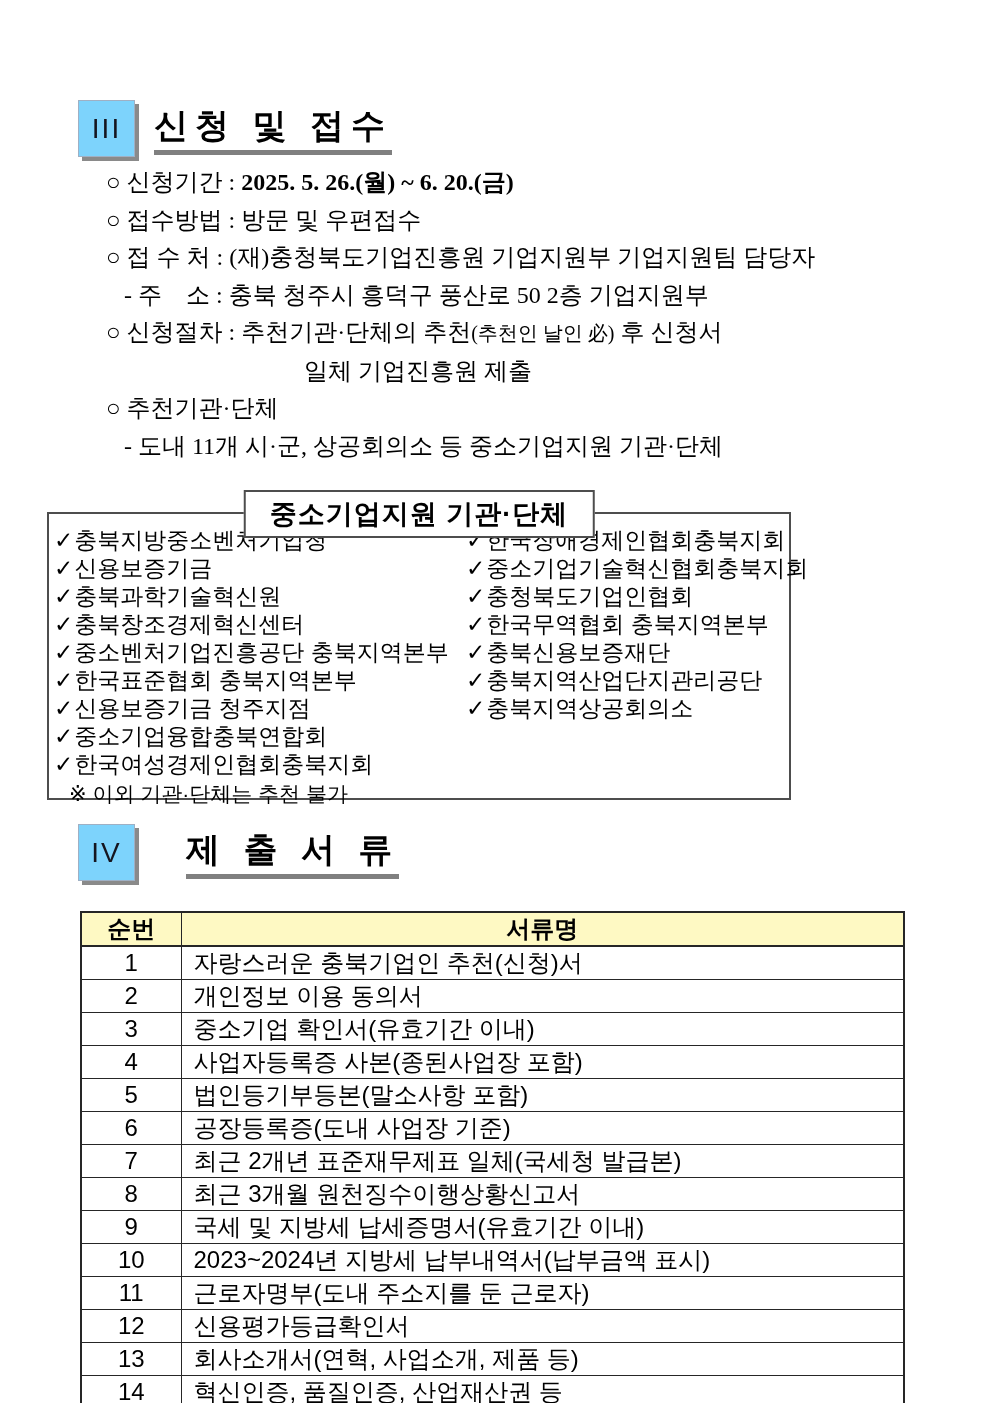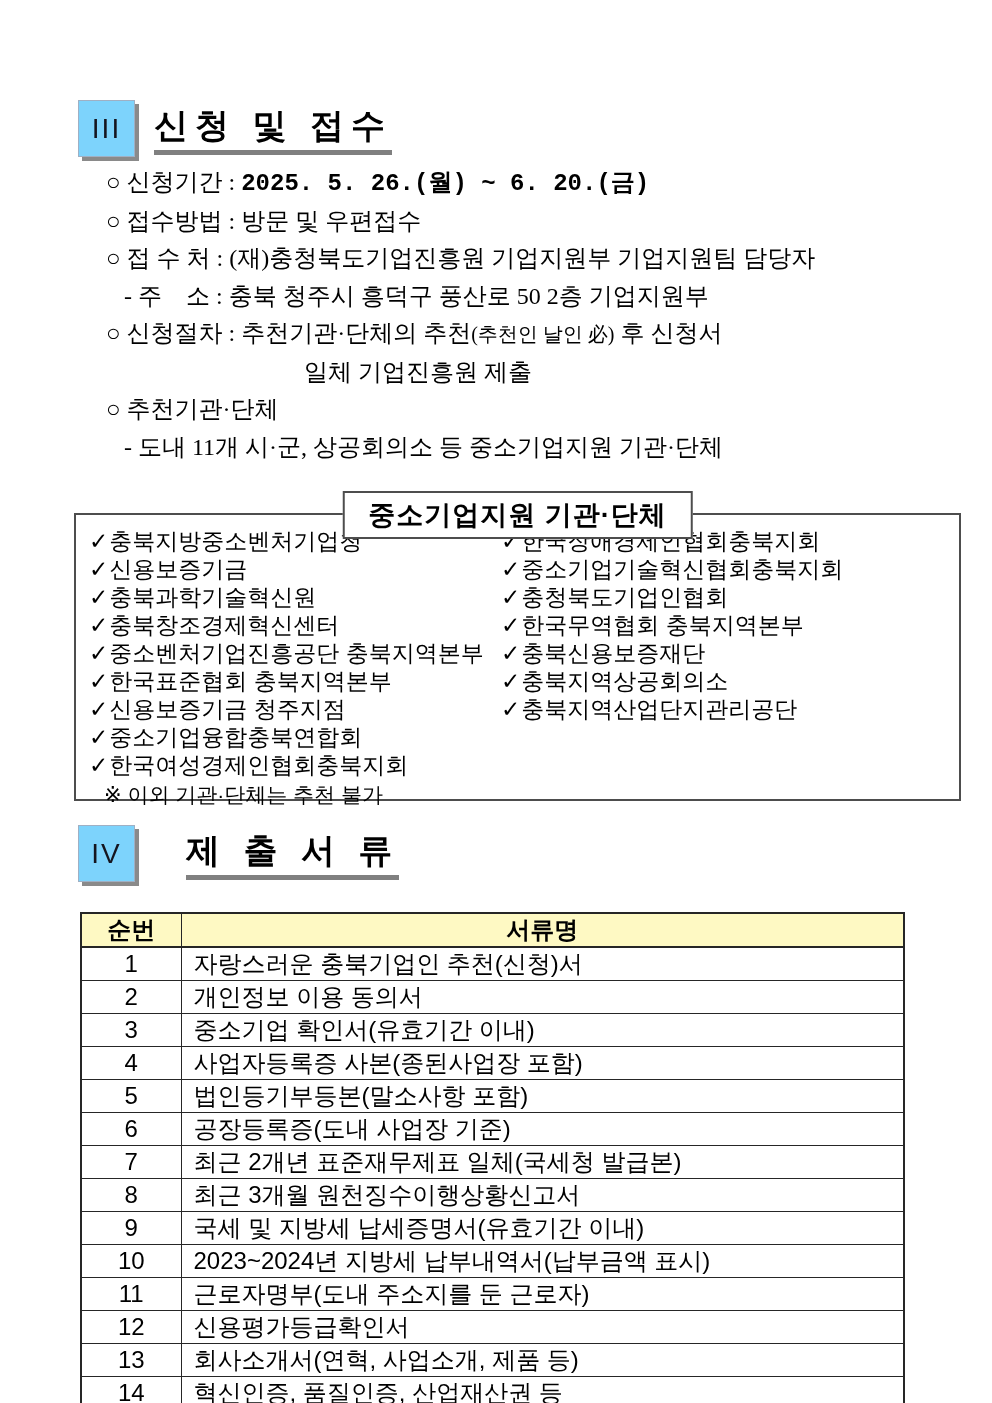--- a/index.html
+++ b/index.html
@@ -32,30 +32,30 @@
     line-height: 46px; white-space: pre;
   }
   .sec-underline { height: 5px; background: #808080; margin-top: 2px; }
 
   
   .lines { margin: 7px 60px 0 78px; font-size: 24px; }
   .line { line-height: 37.5px; white-space: pre-wrap; }
   .pl-bullet { padding-left: 28px; }
   .pl-dash { padding-left: 46px; }
   .pl-cont { padding-left: 226px; }
-  .bold { font-weight: bold; font-family: Liberation Mono, monospace; }
+  .bold { font-weight: bold; }
   .small-paren { font-size: 20px; }
 
   
   .org-box {
     position: relative;
-    margin: 47px 0 0 74px;
-    width: 887px; height: 288px;
+    margin: 47px 0 0 47px;
+    width: 744px; height: 288px;
     border: 2px solid #4d4d4d;
-    padding: 13px 8px 4px 13px;
+    padding: 13px 8px 4px 5px;
     font-family: "Liberation Sans", "DejaVu Sans", sans-serif;
   }
   .org-title {
     position: absolute; top: -24px; left: 50%; transform: translateX(-50%);
     background: #ffffff;
     border: 2px solid #4d4d4d;
     padding: 4px 24px;
     font-weight: bold; font-size: 27px; letter-spacing: 1px;
     white-space: nowrap;
   }
@@ -146,23 +146,23 @@
             <li><span class="chk">✓</span><span>중소기업기술혁신협회충북지회</span><span class="suffix"></span></li>
 
             <li><span class="chk">✓</span><span>충청북도기업인협회</span><span class="suffix"></span></li>
 
 
             <li><span class="chk">✓</span><span>한국무역협회 충북지역본부</span><span class="suffix"></span></li>
 
             <li><span class="chk">✓</span><span>충북신용보증재단</span><span class="suffix"></span></li>
 
 
+            <li><span class="chk">✓</span><span>충북지역산업단지관리공단</span><span class="suffix"></span></li>
+
             <li><span class="chk">✓</span><span>충북지역상공회의소</span><span class="suffix"></span></li>
-
-            <li><span class="chk">✓</span><span>충북지역산업단지관리공단</span><span class="suffix"></span></li>
           </ul>
       </div>
     </div>
     <div class="org-note">※ 이외 기관·단체는 추천 불가</div>
   </div>
 
   <div class="sec-header sec4">
     <div class="num-box">
       <span>IV</span>
     </div>

